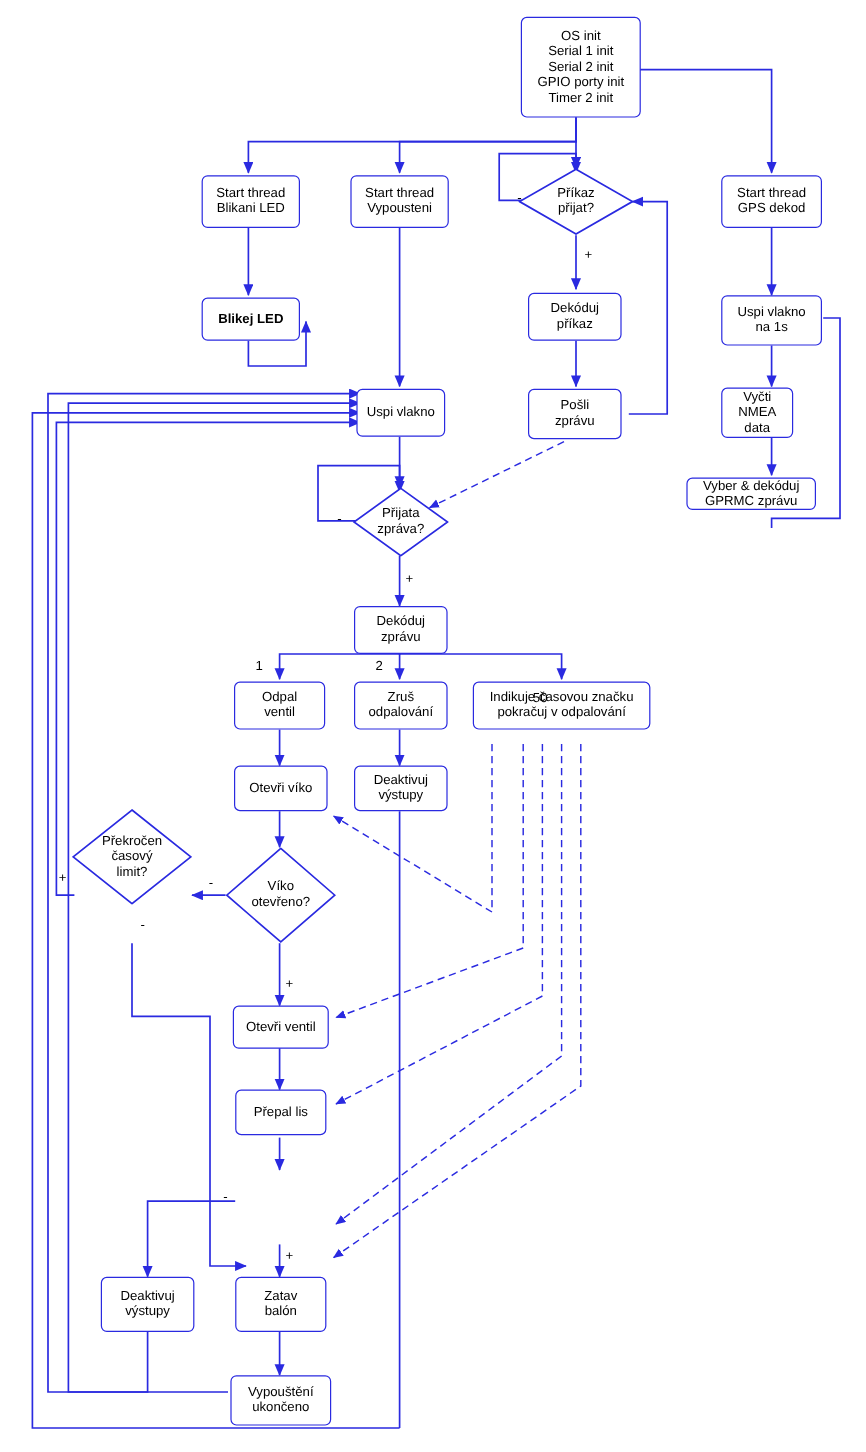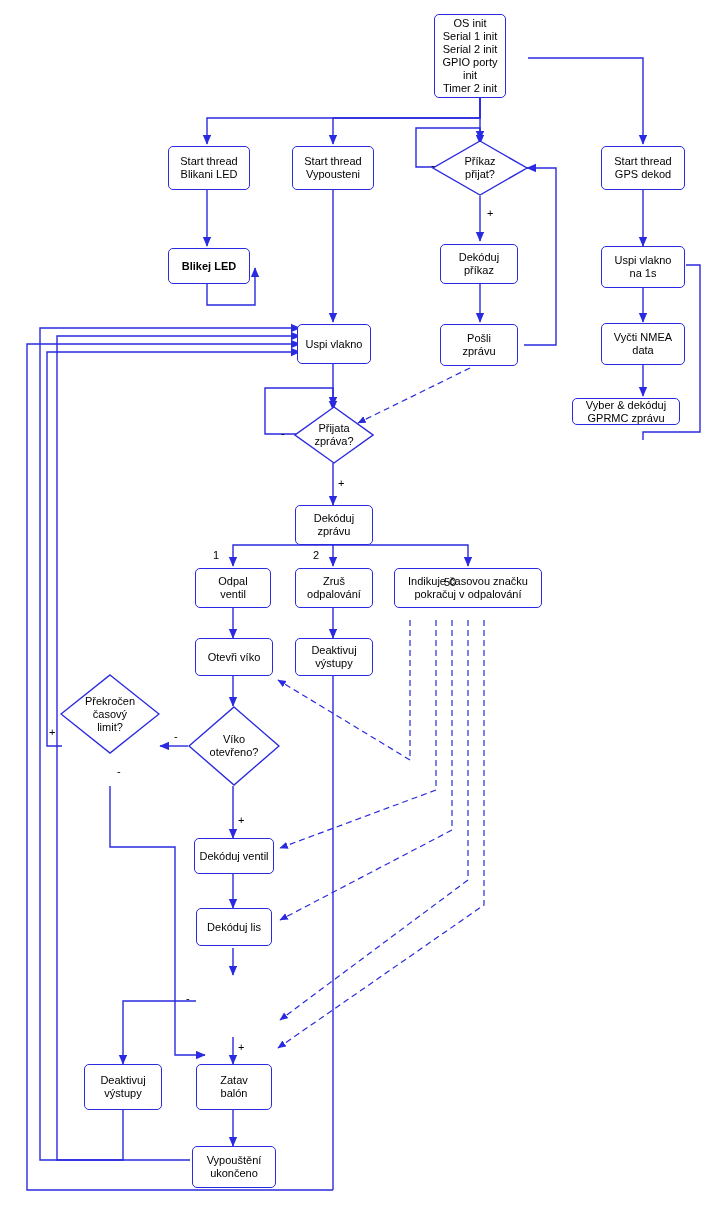--- a/index.html
+++ b/index.html
@@ -145,21 +145,21 @@
     <g stroke="#2a2ae0" stroke-width="1.2" fill="none" stroke-dasharray="6,4">
       <path d="M470,368 L358,423" marker-end="url(#arrow)"></path>
       <path d="M410,620 L410,760 L278,680" marker-end="url(#arrow)"></path>
       <path d="M436,620 L436,790 L280,848" marker-end="url(#arrow)"></path>
       <path d="M452,620 L452,830 L280,920" marker-end="url(#arrow)"></path>
       <path d="M468,620 L468,880 L280,1020" marker-end="url(#arrow)"></path>
       <path d="M484,620 L484,905 L278,1048" marker-end="url(#arrow)"></path>
     </g>
   </svg>
 
-  <div class="node box" style="left:434px; top:14px; width:72px; height:84px;text-align:center;">OS init
+  <div class="node box" style="left:434px; top:14px; width:100px; height:84px;text-align:center;">OS init
 Serial 1 init
 Serial 2 init
 GPIO porty init
 Timer 2 init</div>
 
   <div class="node box" style="left:168px; top:146px; width:82px; height:44px;">Start thread
 Blikani LED</div>
 
   <div class="node box" style="left:292px; top:146px; width:82px; height:44px;">Start thread
 Vypousteni</div>
@@ -181,21 +181,21 @@
 příkaz</div>
 
   <div class="node box" style="left:601px; top:246px; width:84px; height:42px;">Uspi vlakno
 na 1s</div>
 
   <div class="node box" style="left:297px; top:324px; width:74px; height:40px;">Uspi vlakno</div>
 
   <div class="node box" style="left:440px; top:324px; width:78px; height:42px;">Pošli
 zprávu</div>
 
-  <div class="node box" style="left:601px; top:323px; width:84px; height:42px;">Vyčti NMEA
+  <div class="node box" style="left:601px; top:323px; width:60px; height:42px;">Vyčti NMEA
 data</div>
 
   <div class="diamond-wrap" style="left:294px; top:406px; width:80px; height:58px;">
     <svg class="diamond-shape" viewBox="0 0 80 58" preserveAspectRatio="none">
       <polygon points="40,1 79,29 40,57 1,29" fill="#ffffff" stroke="#2a2ae0" stroke-width="1.4"></polygon>
     </svg>
     <div class="diamond-label">Přijata
 zpráva?</div>
   </div>
 
@@ -229,23 +229,23 @@
   </div>
 
   <div class="diamond-wrap" style="left:188px; top:706px; width:92px; height:80px;">
     <svg class="diamond-shape" viewBox="0 0 92 80" preserveAspectRatio="none">
       <polygon points="46,1 91,40 46,79 1,40" fill="#ffffff" stroke="#2a2ae0" stroke-width="1.4"></polygon>
     </svg>
     <div class="diamond-label">Víko
 otevřeno?</div>
   </div>
 
-  <div class="node box" style="left:194px; top:838px; width:80px; height:36px;">Dekóduj ventil</div>
-
-  <div class="node box" style="left:196px; top:908px; width:76px; height:38px;">Dekóduj lis</div>
+  <div class="node box" style="left:194px; top:838px; width:80px; height:36px;">Otevři ventil</div>
+
+  <div class="node box" style="left:196px; top:908px; width:76px; height:38px;">Přepal lis</div>
 
 
   <div class="node box" style="left:84px; top:1064px; width:78px; height:46px;">Deaktivuj
 výstupy</div>
 
   <div class="node box" style="left:192px; top:1146px; width:84px; height:42px;">Vypouštění
 ukončeno</div>
 
   <div class="node box" style="left:196px; top:1064px; width:76px; height:46px;">Zatav
 balón</div>

